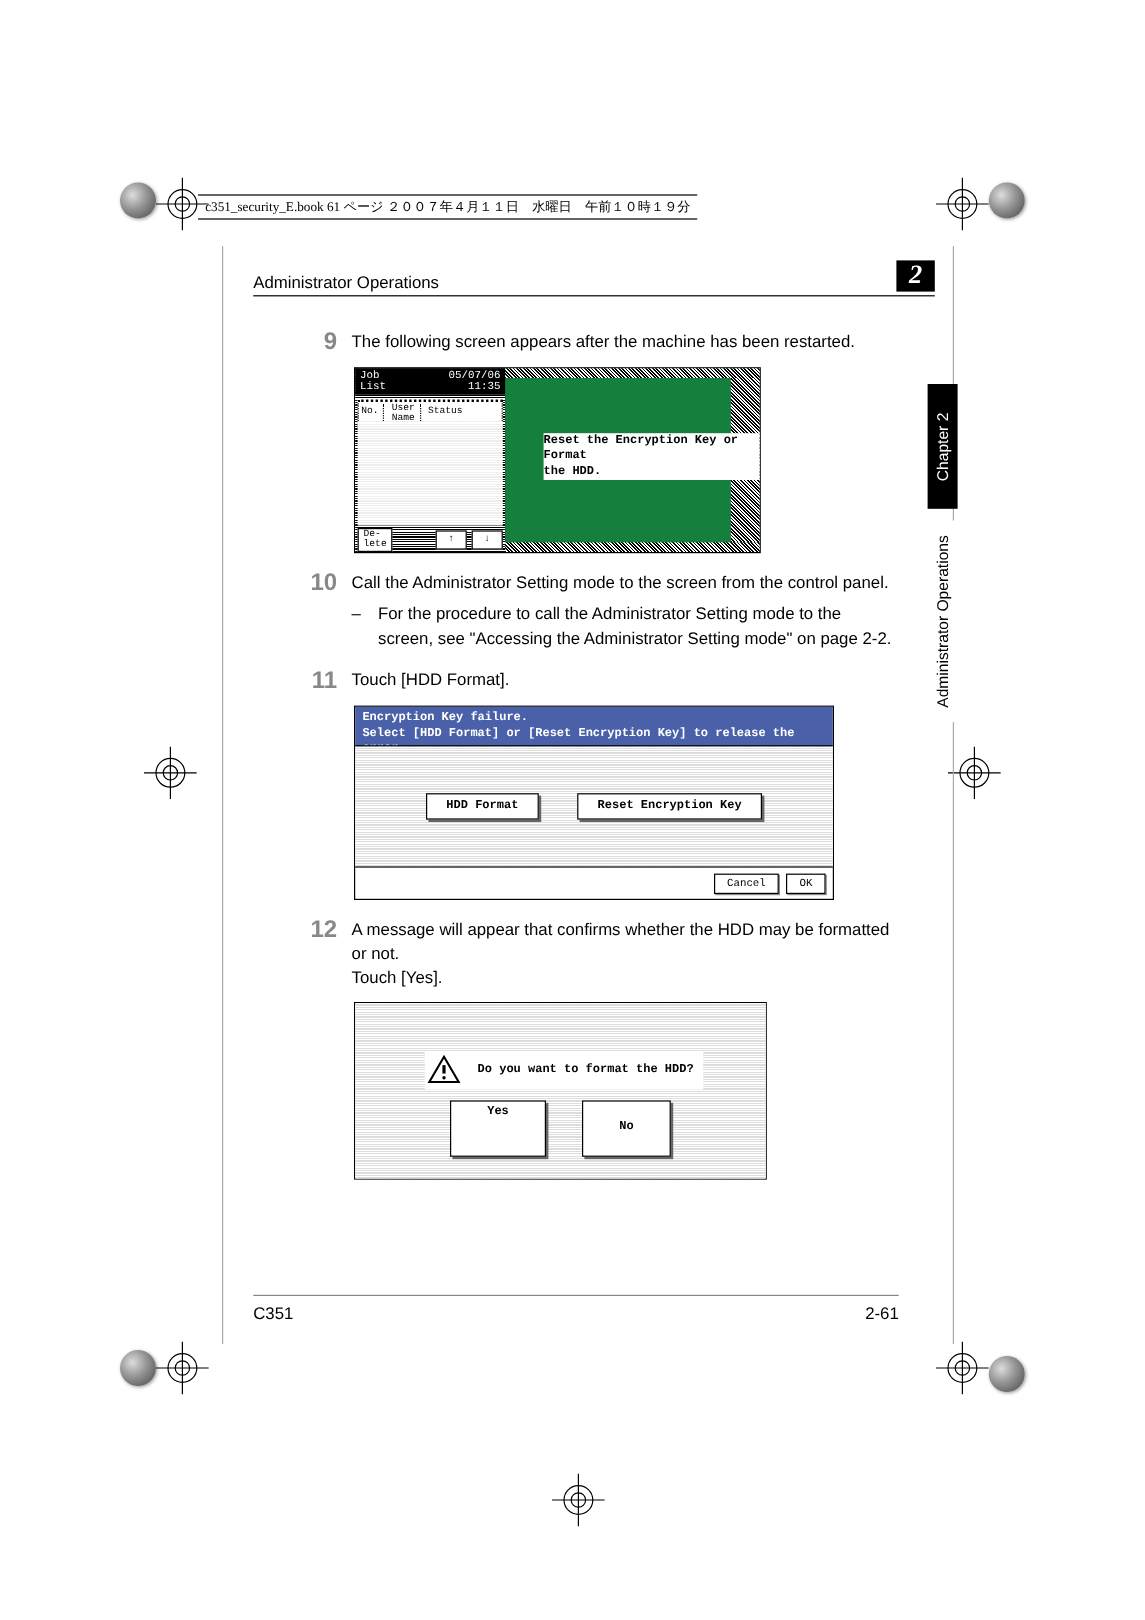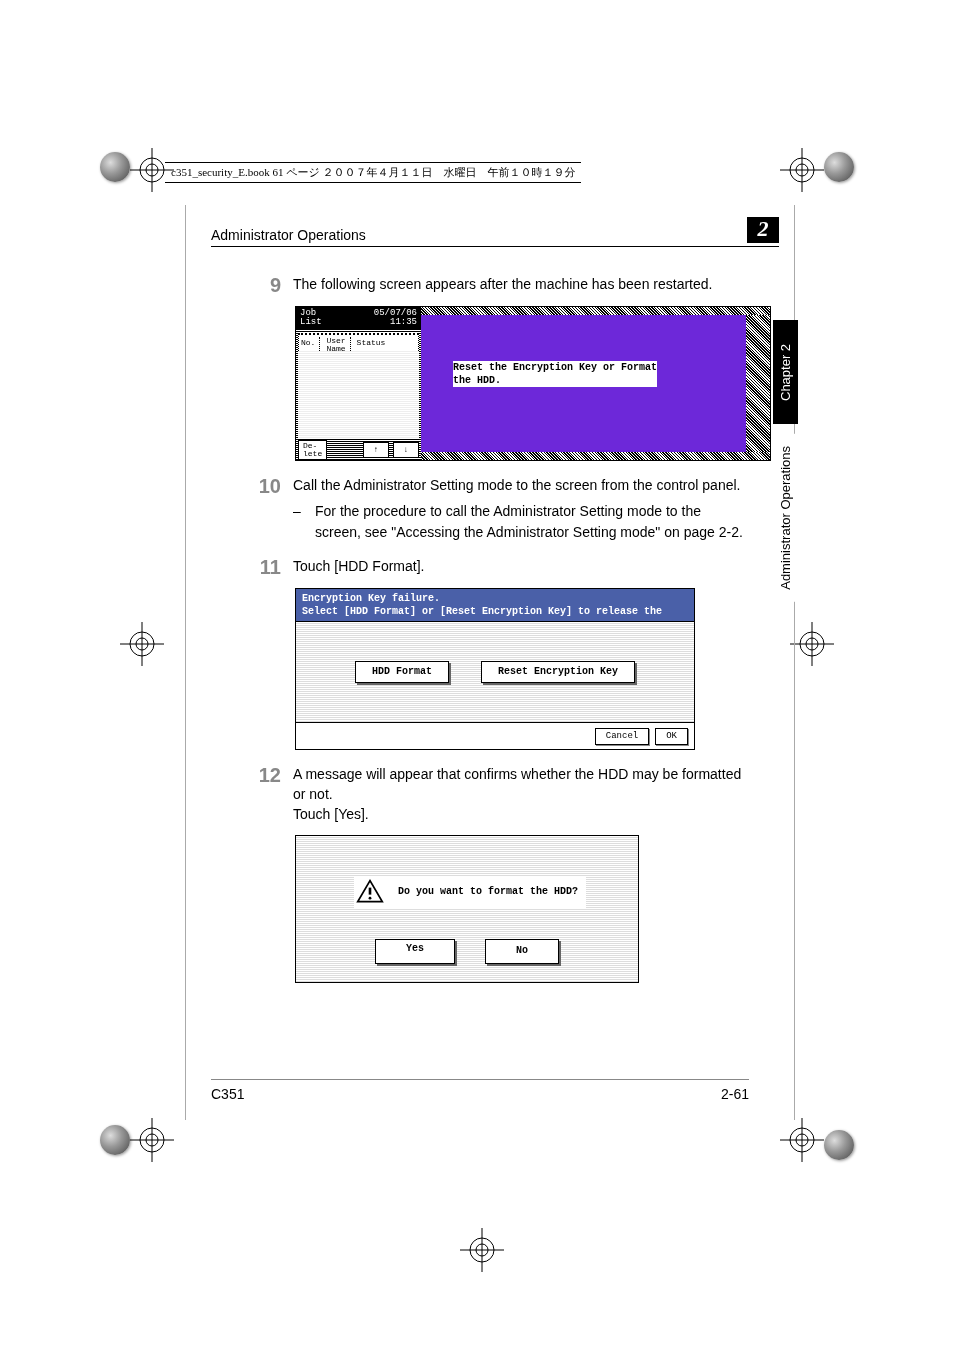--- a/index.html
+++ b/index.html
@@ -128,21 +128,21 @@
   }
 
   .shot {
     margin-top: 10px;
     margin-left: 84px;
     border: 1px solid #000;
     background: #fff;
     position: relative;
     box-sizing: border-box;
   }
-  .shot1 { width: 476px; height: 155px; padding: 0; }
+  .shot1 { width: 339px; height: 155px; padding: 0; }
   .shot2 { width: 400px; height: 162px; }
   .shot3 { width: 344px; height: 148px; }
 
   
   .s1-left {
     position: absolute;
     top: 0; left: 0; bottom: 0;
     width: 125px;
     background: repeating-linear-gradient(0deg, #000 0 1px, #fff 1px 2px);
     border-right: 1px solid #000;
@@ -196,21 +196,21 @@
     font-size: 8px;
     padding: 1px 4px;
   }
   .s1-arrow-btn {
     width: 16px;
     text-align: center;
   }
   .s1-right {
     position: absolute;
     top: 0; left: 125px; right: 0; bottom: 0;
-    background: #6d28d9;
+    background: #15803d;
   }
   .s1-right-bar {
     height: 8px;
     width: 100%;
     background: repeating-linear-gradient(45deg, #000 0 1px, #fff 1px 2px);
   }
   .s1-right-msg {
     position: absolute;
     top: 54px;
     left: 32px;
@@ -500,21 +500,21 @@
             <svg viewBox="0 0 32 32">
                 <path d="M16 3 L30 27 L2 27 Z" fill="none" stroke="#000" stroke-width="2"></path>
                 <rect x="14.5" y="11" width="3" height="8" fill="#000"></rect>
                 <circle cx="16" cy="23" r="1.6" fill="#000"></circle>
               </svg>
           </div>
           <div class="s3-msg">Do you want to format the HDD?</div>
         </div>
         <div class="s3-btn-row">
           <div class="s2-opt" style="padding:2px 30px;">Yes</div>
-          <div class="s2-opt" style="padding:4px 30px;">No</div>
+          <div class="s2-opt" style="padding:15px 30px;">No</div>
         </div>
       </div>
     </div>
 
   </div>
 
   <div class="footer">
     <span>C351</span>
     <span>2-61</span>
   </div>

